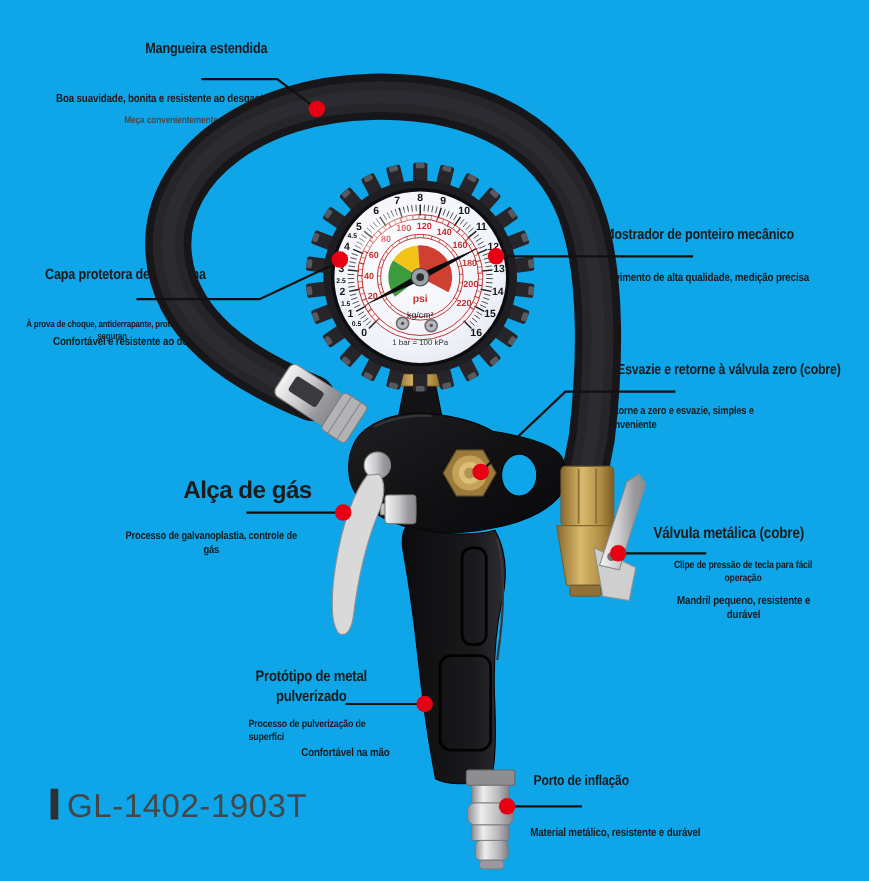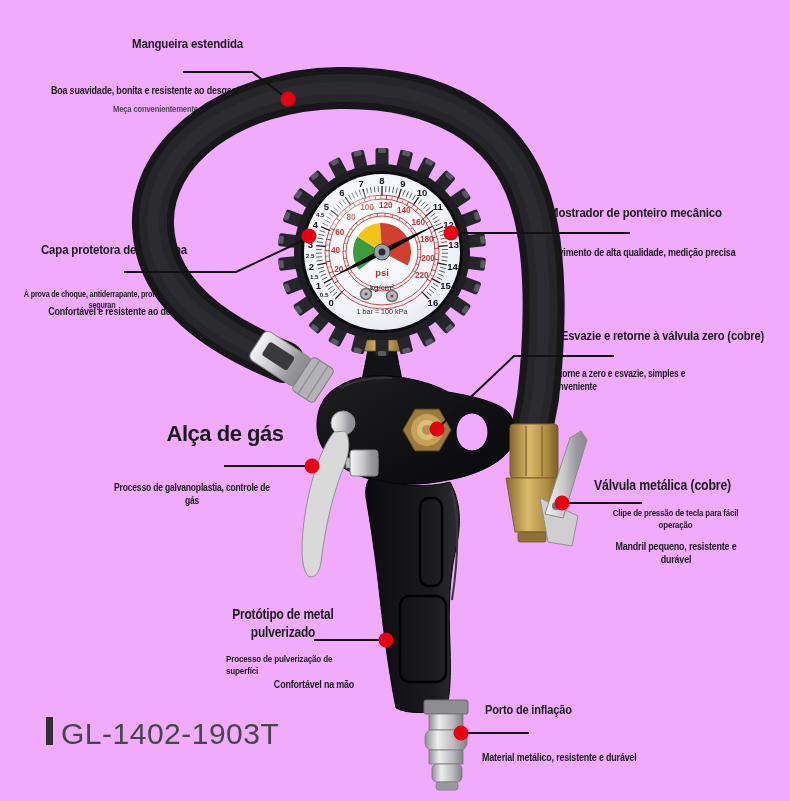--- a/index.html
+++ b/index.html
@@ -1,16 +1,16 @@
 <!DOCTYPE html>
 <html><head>
 <meta charset="utf-8">
 <style>
   html,body{margin:0;padding:0;background:#fff;}
-  .canvas{position:relative;width:790px;height:801px;background:#f0abfc;overflow:hidden;
+  .canvas{position:relative;width:790px;height:801px;background:#0ea5e9;overflow:hidden;
           font-family:"Liberation Sans",sans-serif;}
   .t{position:absolute;color:#1b1b1b;font-weight:700;letter-spacing:-0.2px;line-height:1.25;white-space:normal;}
   .center{text-align:center;}
   .cond{transform:scaleX(.85);}
   .condL{transform:scaleX(.85);transform-origin:0 50%;}
   .sub{font-weight:700;}
   .subgray{color:#4a4a4a;font-weight:600;}
   #product-svg{position:absolute;left:0;top:0;width:790px;height:801px;pointer-events:none;}
   .model-row{position:absolute;left:46px;top:717px;display:flex;align-items:flex-start;}
   .model-bar{display:inline-block;width:7px;height:28px;background:#2f2f2f;margin-right:8px;}
@@ -28,21 +28,21 @@
   <div class="t center cond" style="left:28px;top:242px;width:172px;font-size:13.5px;">Capa protetora de borracha</div>
   <div class="t center cond sub" style="left:-4px;top:289px;width:212px;font-size:8.5px;">À prova de choque, antiderrapante, proteção de seguran</div>
   <div class="t center cond" style="left:28px;top:305px;width:190px;font-size:10.5px;">Confortável e resistente ao desgaste</div>
 
   <div class="t condL" style="left:549px;top:205px;width:230px;font-size:13.5px;">Mostrador de ponteiro mecânico</div>
   <div class="t condL" style="left:546px;top:246px;width:250px;font-size:10.5px;">Movimento de alta qualidade, medição precisa</div>
 
   <div class="t condL" style="left:561px;top:328px;width:240px;font-size:13.2px;">Esvazie e retorne à válvula zero (cobre)</div>
   <div class="t condL" style="left:549px;top:368px;width:215px;font-size:10px;">Retorne a zero e esvazie, simples e conveniente</div>
 
-  <div class="t center" style="left:140px;top:420px;width:170px;font-size:22px;letter-spacing:-0.5px;">Alça de gás</div>
+  <div class="t center" style="left:140px;top:432px;width:170px;font-size:22px;letter-spacing:-0.5px;">Alça de gás</div>
   <div class="t center cond" style="left:92px;top:482px;width:200px;font-size:10px;">Processo de galvanoplastia, controle de gás</div>
 
   <div class="t condL" style="left:594px;top:476px;width:180px;font-size:14.5px;">Válvula metálica (cobre)</div>
   <div class="t center cond" style="left:598px;top:508px;width:155px;font-size:9.3px;">Clipe de pressão de tecla para fácil operação</div>
   <div class="t center cond" style="left:586px;top:540px;width:180px;font-size:10.5px;">Mandril pequeno, resistente e durável</div>
 
   <div class="t center cond" style="left:188px;top:606px;width:190px;font-size:14px;">Protótipo de metal pulverizado</div>
   <div class="t condL sub" style="left:226px;top:653px;width:165px;font-size:9.5px;">Processo de pulverização de superfíci</div>
   <div class="t center cond" style="left:248px;top:678px;width:132px;font-size:10.5px;">Confortável na mão</div>
 

